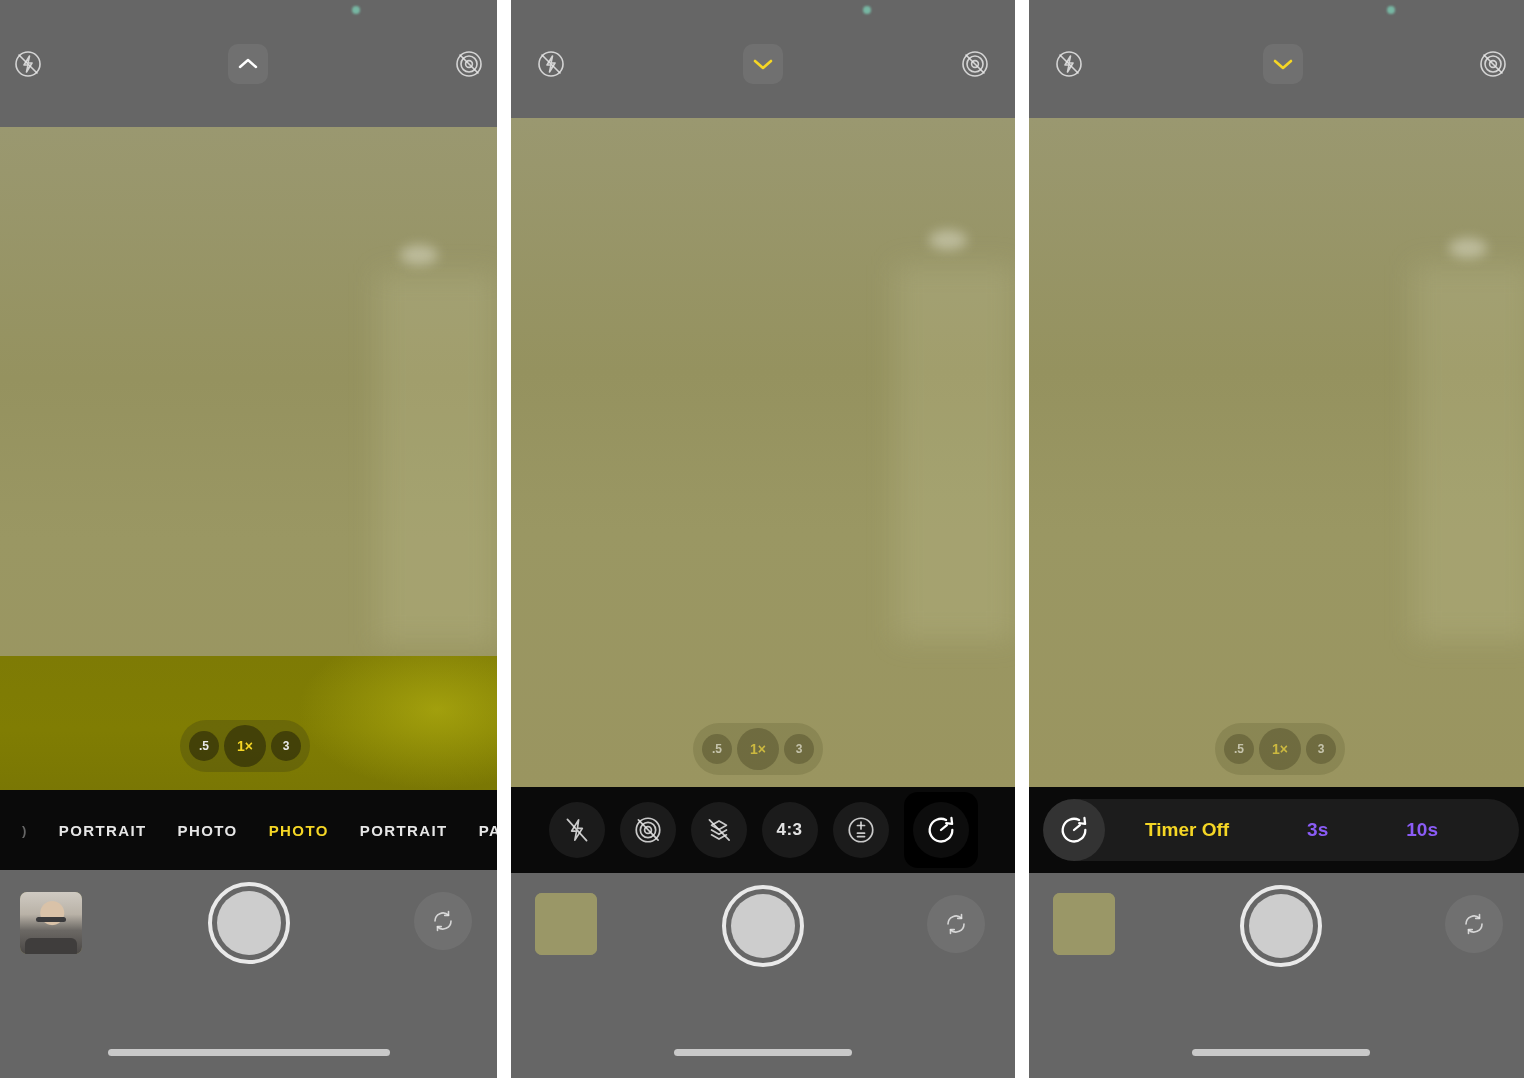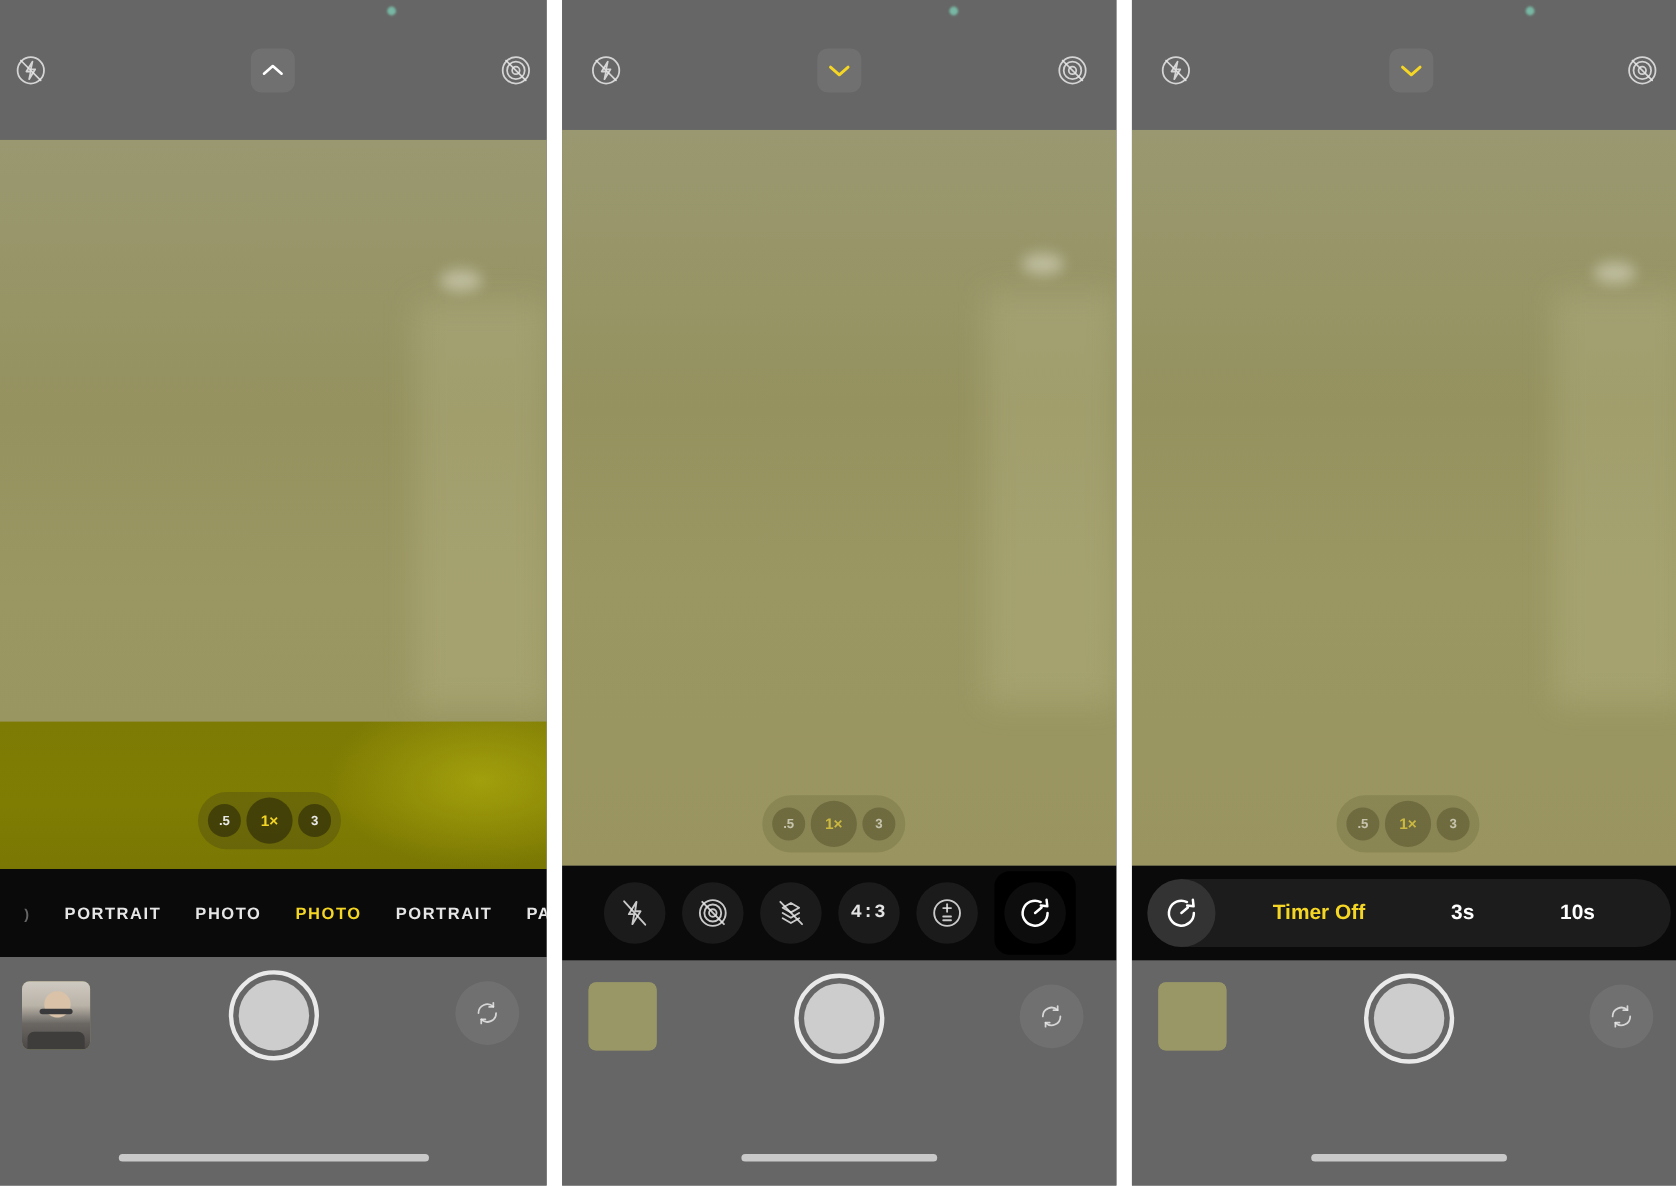--- a/index.html
+++ b/index.html
@@ -141,21 +141,20 @@
   .mode.sel { color:#f5d625;text-align:center; }
   .mode.edge { color:#8d8d8d; font-size:13px; opacity:.7; }
 
   
   .ctrlstrip {
     position:absolute; left:0; right:0; top:787px; height:86px;
     background:#0a0a0a;
     display:flex; align-items:center; justify-content:space-around;
     padding:0 30px;
     z-index:8;
-    font-family:Liberation Mono, monospace;
   }
   .ctrlbtn {
     width:56px; height:56px; border-radius:50%;
     background:rgba(255,255,255,0.07);
     display:flex; align-items:center; justify-content:center;
     position:relative;
   }
   .ctrlbtn .ratio { color:#e3e3e3; font-size:17px; font-weight:bold; letter-spacing:.5px; }
   .ctrlbtn.highlight {
     background:#000000;
@@ -184,24 +183,24 @@
   }
   .timer-icon-btn {
     width:62px; height:62px; border-radius:50%;
     background:rgba(255,255,255,0.10);
     display:flex; align-items:center; justify-content:center;
     flex:0 0 auto;
   }
   .timer-icon-btn svg .ico-w { stroke:#ffffff; opacity:1; stroke-width:2; }
   .timeropts {
     display:flex; align-items:center; gap:78px;
-    padding-left:52px;
+    padding-left:40px;
     font-size:19px; font-weight:bold;
   }
-  .topt { color:#ffffff; white-space:nowrap; }
+  .topt { color:#8b5cf6; white-space:nowrap; }
   .topt.sel { color:#f5d625; }
 
   
   .bottombar {
     position:absolute; left:0; right:0; bottom:0; top:870px;
     background:#666666;
     z-index:5;
   }
   .p2 .bottombar, .p3 .bottombar { top:873px; }
 

